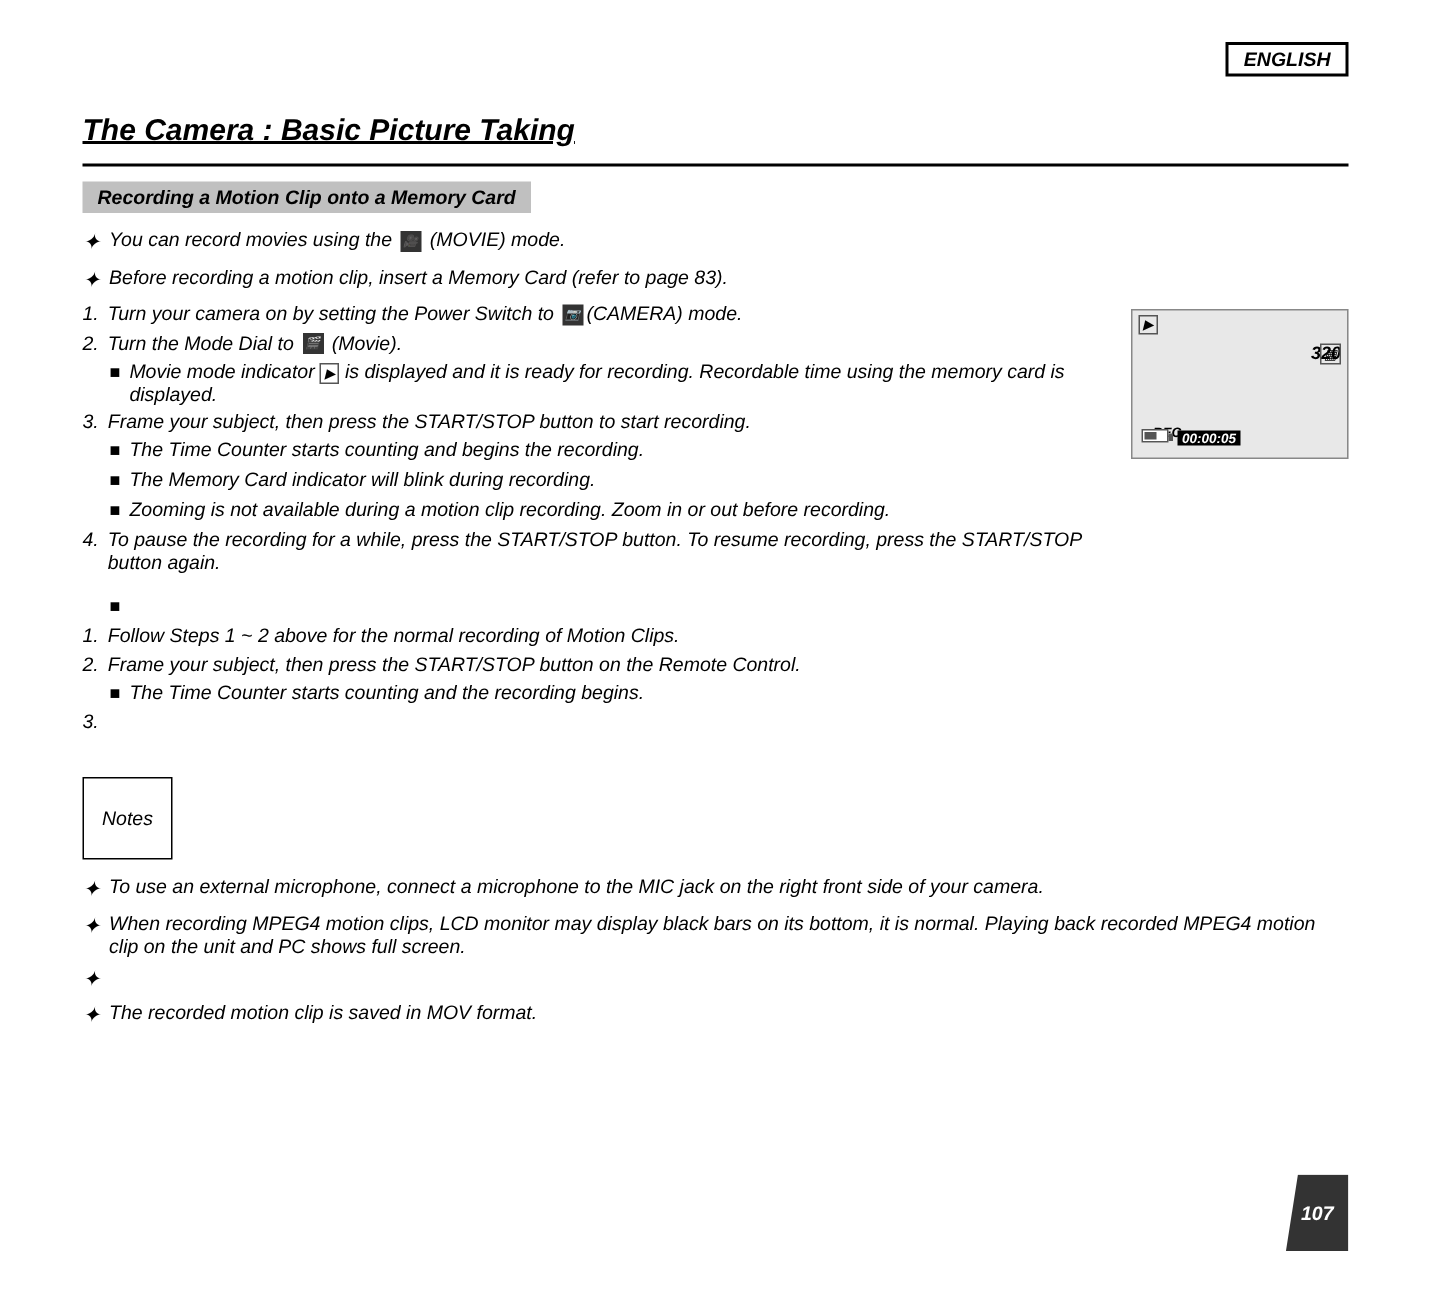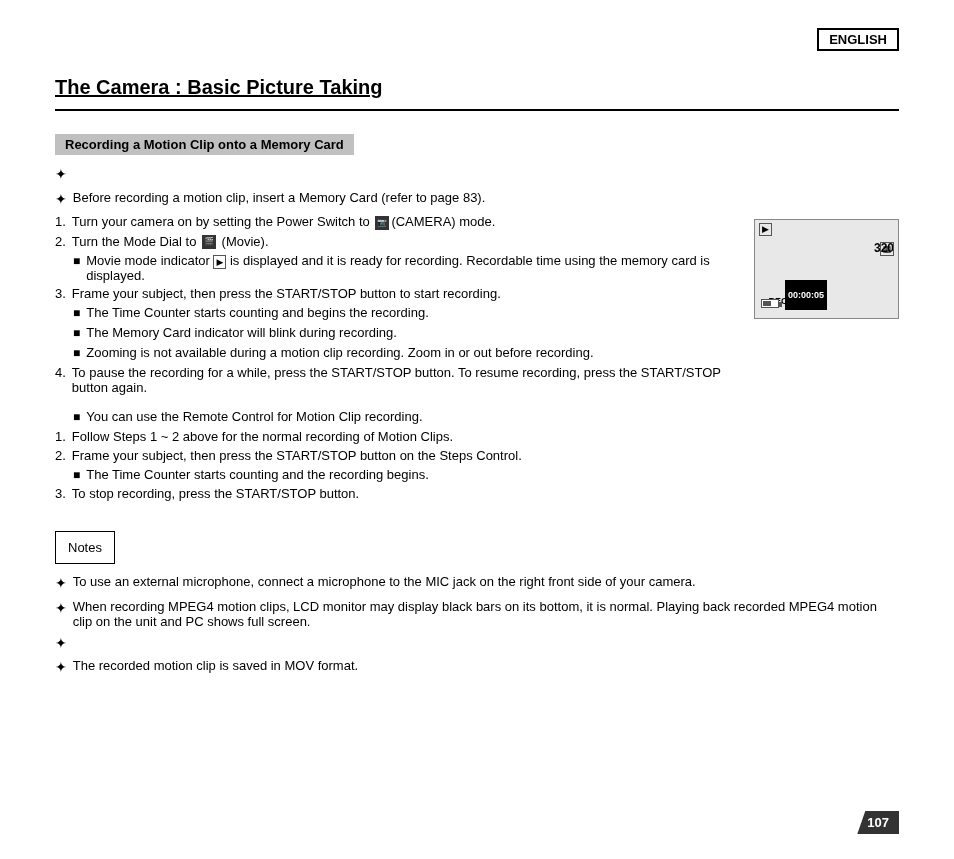--- a/index.html
+++ b/index.html
@@ -10,20 +10,21 @@
       font-family: Arial, Helvetica, sans-serif;
       font-size: 13px;
       color: #000;
       overflow: hidden;
     }
     .page {
       width: 954px;
       height: 859px;
       padding: 30px 55px 30px 55px;
       position: relative;
+      font-style: italic;
     }
     .english-badge {
       position: absolute;
       top: 28px;
       right: 55px;
       border: 2px solid #000;
       padding: 2px 10px;
       font-weight: bold;
       font-size: 13px;
     }
@@ -39,21 +40,20 @@
       border-top: 2px solid #000;
       margin-bottom: 10px;
     }
     .section-header {
       background: #c0c0c0;
       display: inline-block;
       padding: 3px 10px;
       font-weight: bold;
       font-size: 13px;
       margin-bottom: 10px;
-      margin-top: 13px;
     }
     .bullet-cross {
       display: flex;
       gap: 6px;
       margin-bottom: 5px;
       align-items: flex-start;
     }
     .bullet-cross .cross {
       font-size: 14px;
       line-height: 1.4;
@@ -142,21 +142,21 @@
       background: #555;
     }
     .camera-screen .timecode {
       position: absolute;
       bottom: 8px;
       left: 30px;
       font-size: 9px;
       font-weight: bold;
       background: #000;
       color: #fff;
-      padding: 10px 3px;
+      padding: 0 3px;
     }
     .list-item {
       display: flex;
       gap: 6px;
       margin-bottom: 4px;
       align-items: flex-start;
     }
     .list-num {
       flex-shrink: 0;
       font-weight: normal;
@@ -187,33 +187,33 @@
     }
     .remote-section {
       margin-top: 10px;
     }
     .notes-section {
       margin-top: 30px;
     }
     .notes-box {
       display: inline-block;
       border: 1px solid #000;
-      padding: 8px 12px;
+      padding: 19px 12px;
       font-size: 13px;
       margin-bottom: 10px;
     }
     .page-number {
       position: absolute;
       bottom: 25px;
       right: 55px;
       background: #333;
       color: #fff;
       font-weight: bold;
       font-size: 13px;
-      padding: 4px 10px;
+      padding: 18px 10px;
       clip-path: polygon(8px 0%, 100% 0%, 100% 100%, 0% 100%);
     }
   </style>
 </head>
 <body>
 
 <div class="page">
 
   
   <div class="english-badge">ENGLISH</div>
@@ -222,20 +222,21 @@
   <div class="page-title">The Camera : Basic Picture Taking</div>
 
   <hr class="section-divider">
 
   
   <div class="section-header">Recording a Motion Clip onto a Memory Card</div>
 
   
   <div class="bullet-cross">
     <span class="cross">✦</span>
+    <span>You can record movies using the <span class="icon-inline">🎥</span> (MOVIE) mode.</span>
   </div>
   <div class="bullet-cross">
     <span class="cross">✦</span>
     <span>Before recording a motion clip, insert a Memory Card (refer to page 83).</span>
   </div>
 
   
   <div class="main-content">
     <div class="text-col">
 
@@ -288,40 +289,38 @@
         </div>
         <div class="timecode">00:00:05</div>
       </div>
     </div>
   </div>
 
   
   <div class="remote-section">
     <div class="sub-bullet">
       <span class="sq">■</span>
-      <span>You can use the Remote Control for Motion Clip recording.</span>
     </div>
 
     <div class="list-item">
       <span class="list-num">1.</span>
       <span>Follow Steps 1 ~ 2 above for the normal recording of Motion Clips.</span>
     </div>
 
     <div class="list-item">
       <span class="list-num">2.</span>
-      <span>Frame your subject, then press the START/STOP button on the Steps Control.</span>
+      <span>Frame your subject, then press the START/STOP button on the Remote Control.</span>
     </div>
     <div class="sub-bullet">
       <span class="sq">■</span>
       <span>The Time Counter starts counting and the recording begins.</span>
     </div>
 
     <div class="list-item">
       <span class="list-num">3.</span>
-      <span>To stop recording, press the START/STOP button.</span>
     </div>
   </div>
 
   
   <div class="notes-section">
     <div class="notes-box">Notes</div>
 
     <div class="bullet-cross">
       <span class="cross">✦</span>
       <span>To use an external microphone, connect a microphone to the MIC jack on the right front side of your camera.</span>

